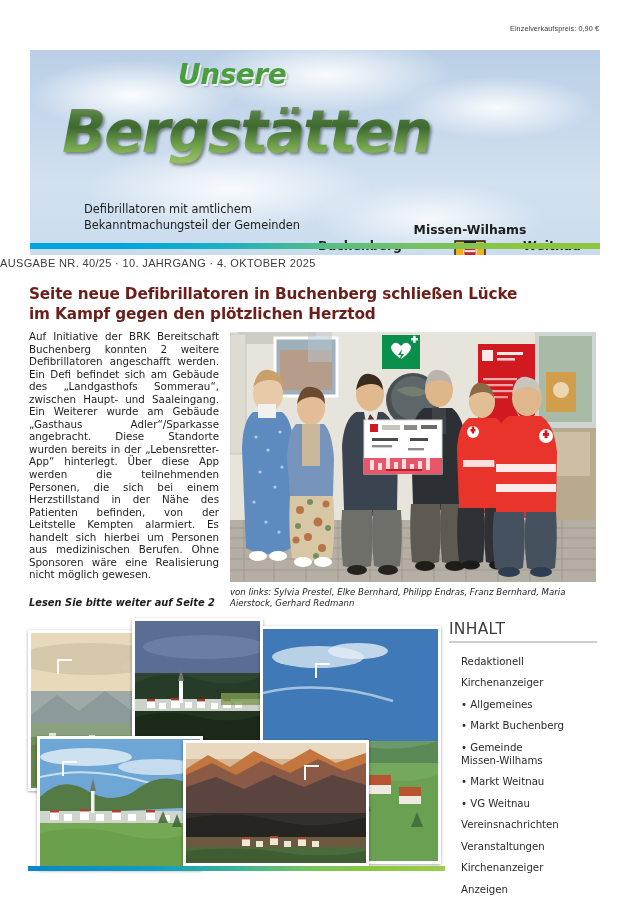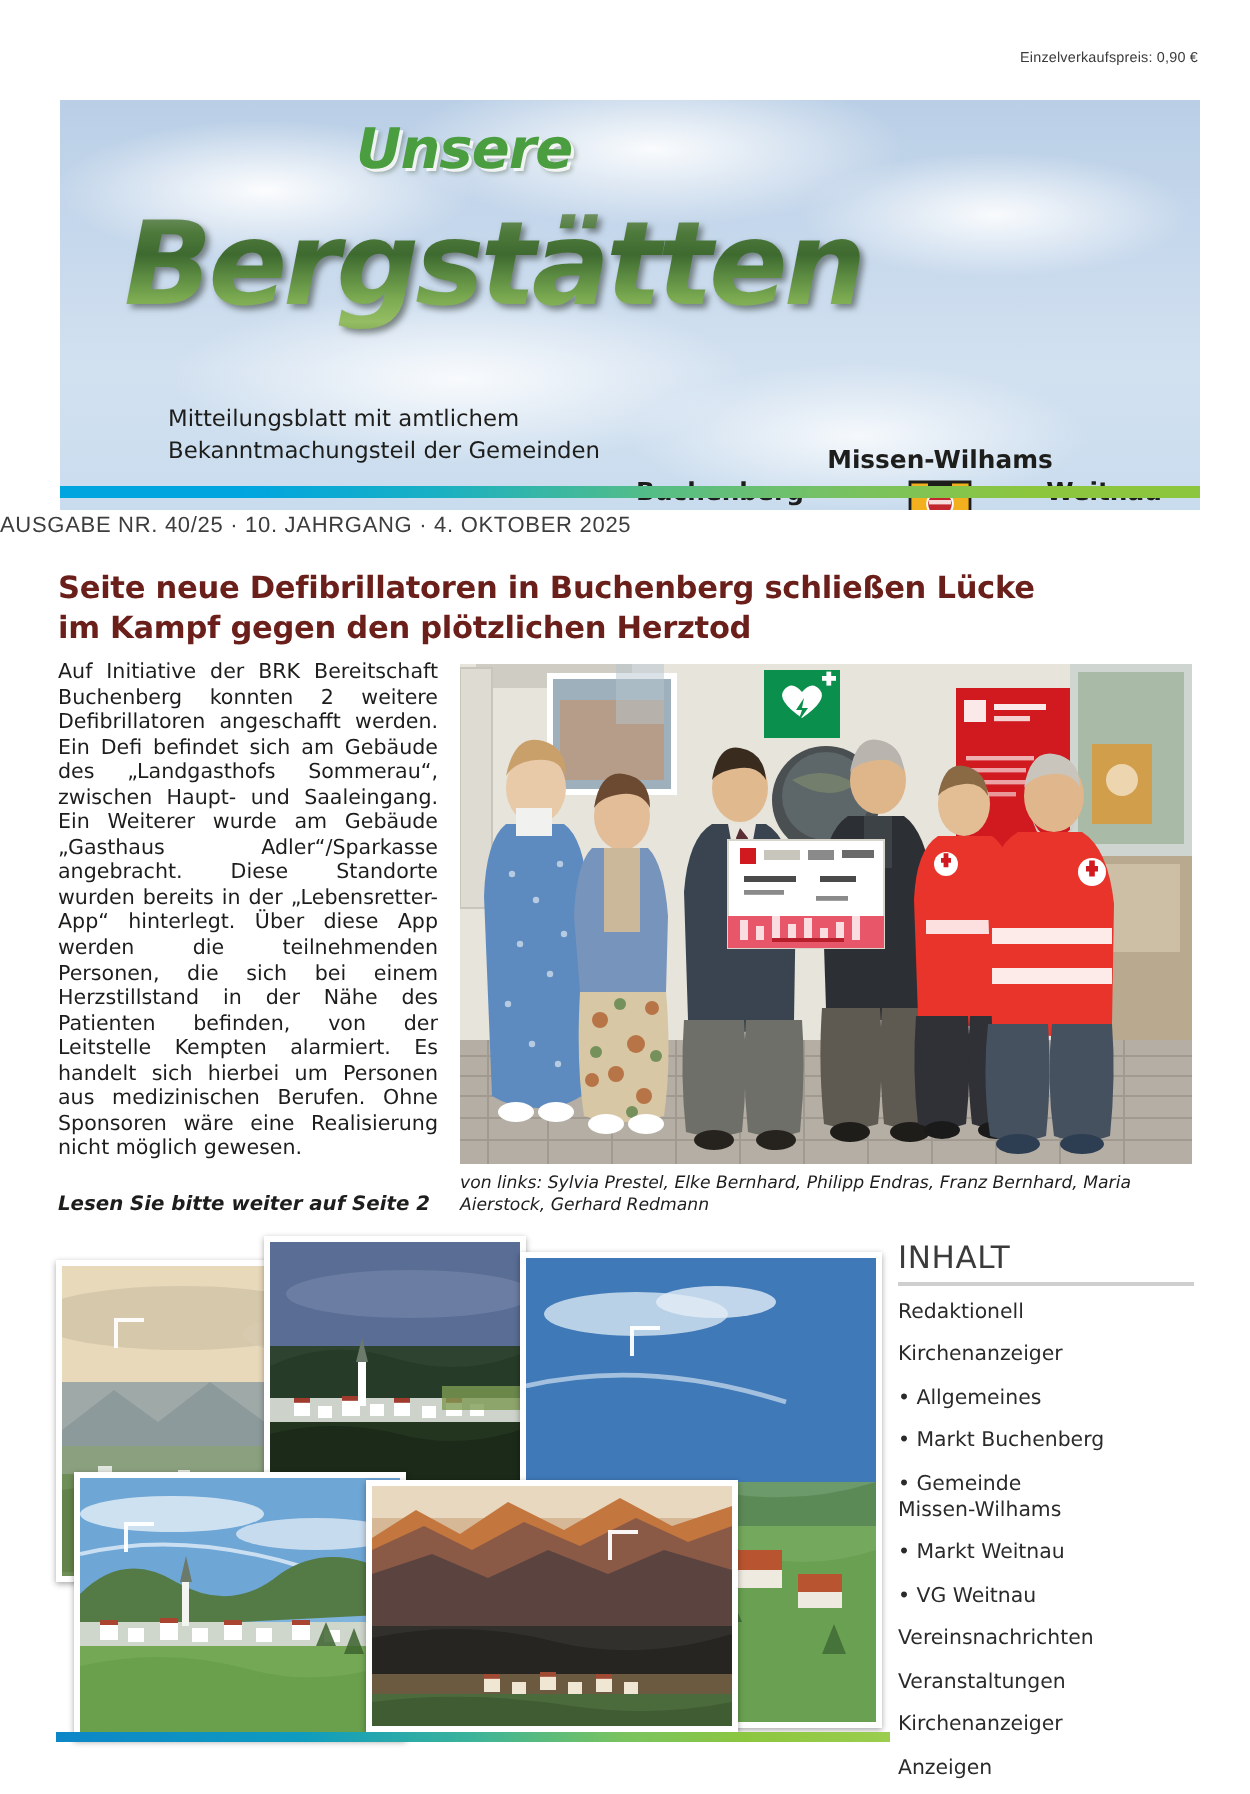--- a/index.html
+++ b/index.html
@@ -155,39 +155,39 @@
   .inhalt{
     position:absolute;left:449px;top:620px;width:150px;
     font-family:"DejaVu Sans", sans-serif;
   }
   .inhalt-title{
     font-size:15.5px;letter-spacing:.3px;color:#3b3b3b;font-weight:400;
   }
   .inhalt-rule{
     width:148px;height:1.5px;background:#cfcfcf;margin:3px 0 7px;
   }
-  .inhalt ul{list-style:none;margin:0;padding:0;}
+  .inhalt ul{list-style:none;margin:12px;padding:0;}
   .inhalt li{
     font-size:10.2px;line-height:13px;color:#2a2a2a;
     margin-bottom:8.5px;white-space:pre-line;
   }
   .inhalt li.sub{padding-left:0;}
 </style>
 </head>
 <body>
 
 <div class="page">
 
   <div class="price-line">Einzelverkaufspreis: 0,90 €</div>
 
   <div class="masthead">
     <div class="mh-unsere">Unsere</div>
     <div class="mh-title">Bergstätten</div>
     <div class="mh-sub">
-      <div>Mitteilungsblatt mit amtlichem</div>
+      <div>Defibrillatoren mit amtlichem</div>
       <div>Bekanntmachungsteil der Gemeinden</div>
     </div>
 
     <div class="muni muni-buchenberg">
       <div class="muni-name">Buchenberg</div>
 
     </div>
 
     <div class="muni muni-missen">
       <div class="muni-name">Missen-Wilhams</div>

